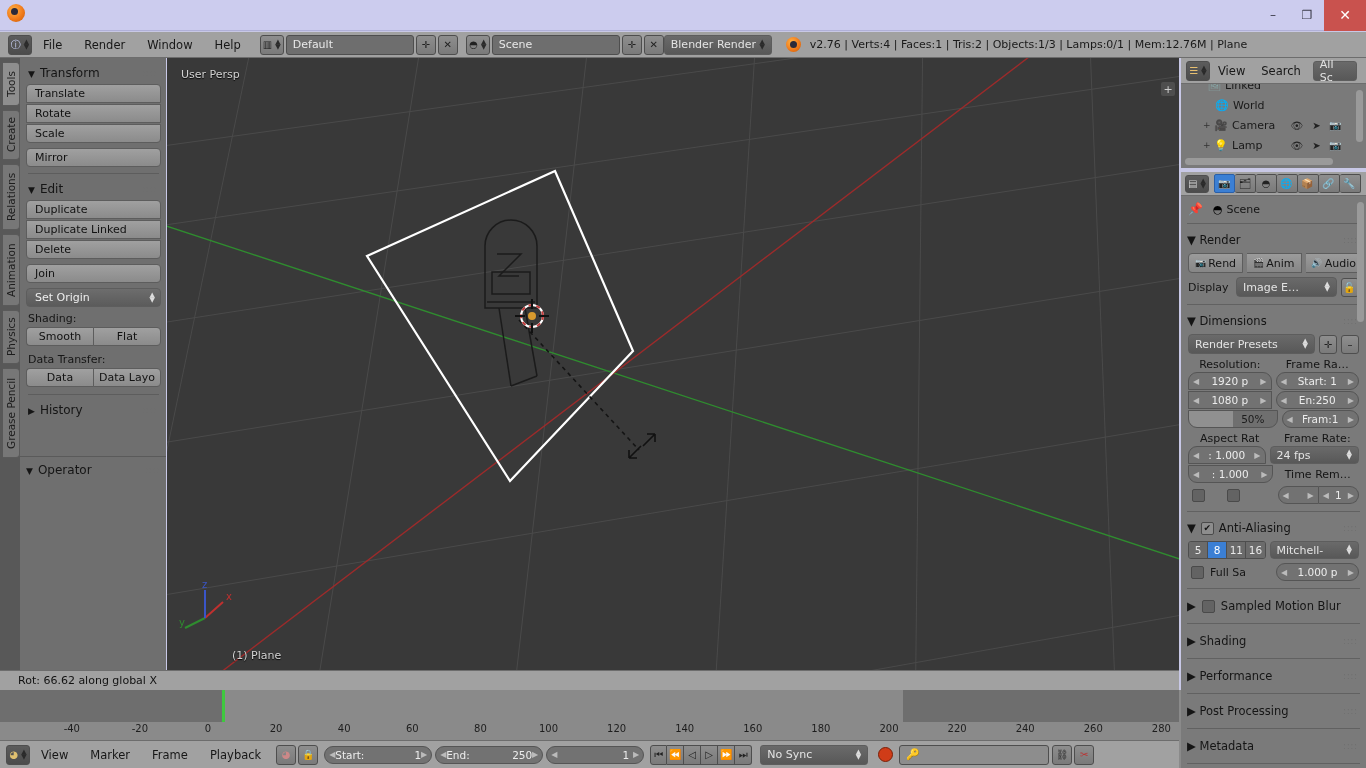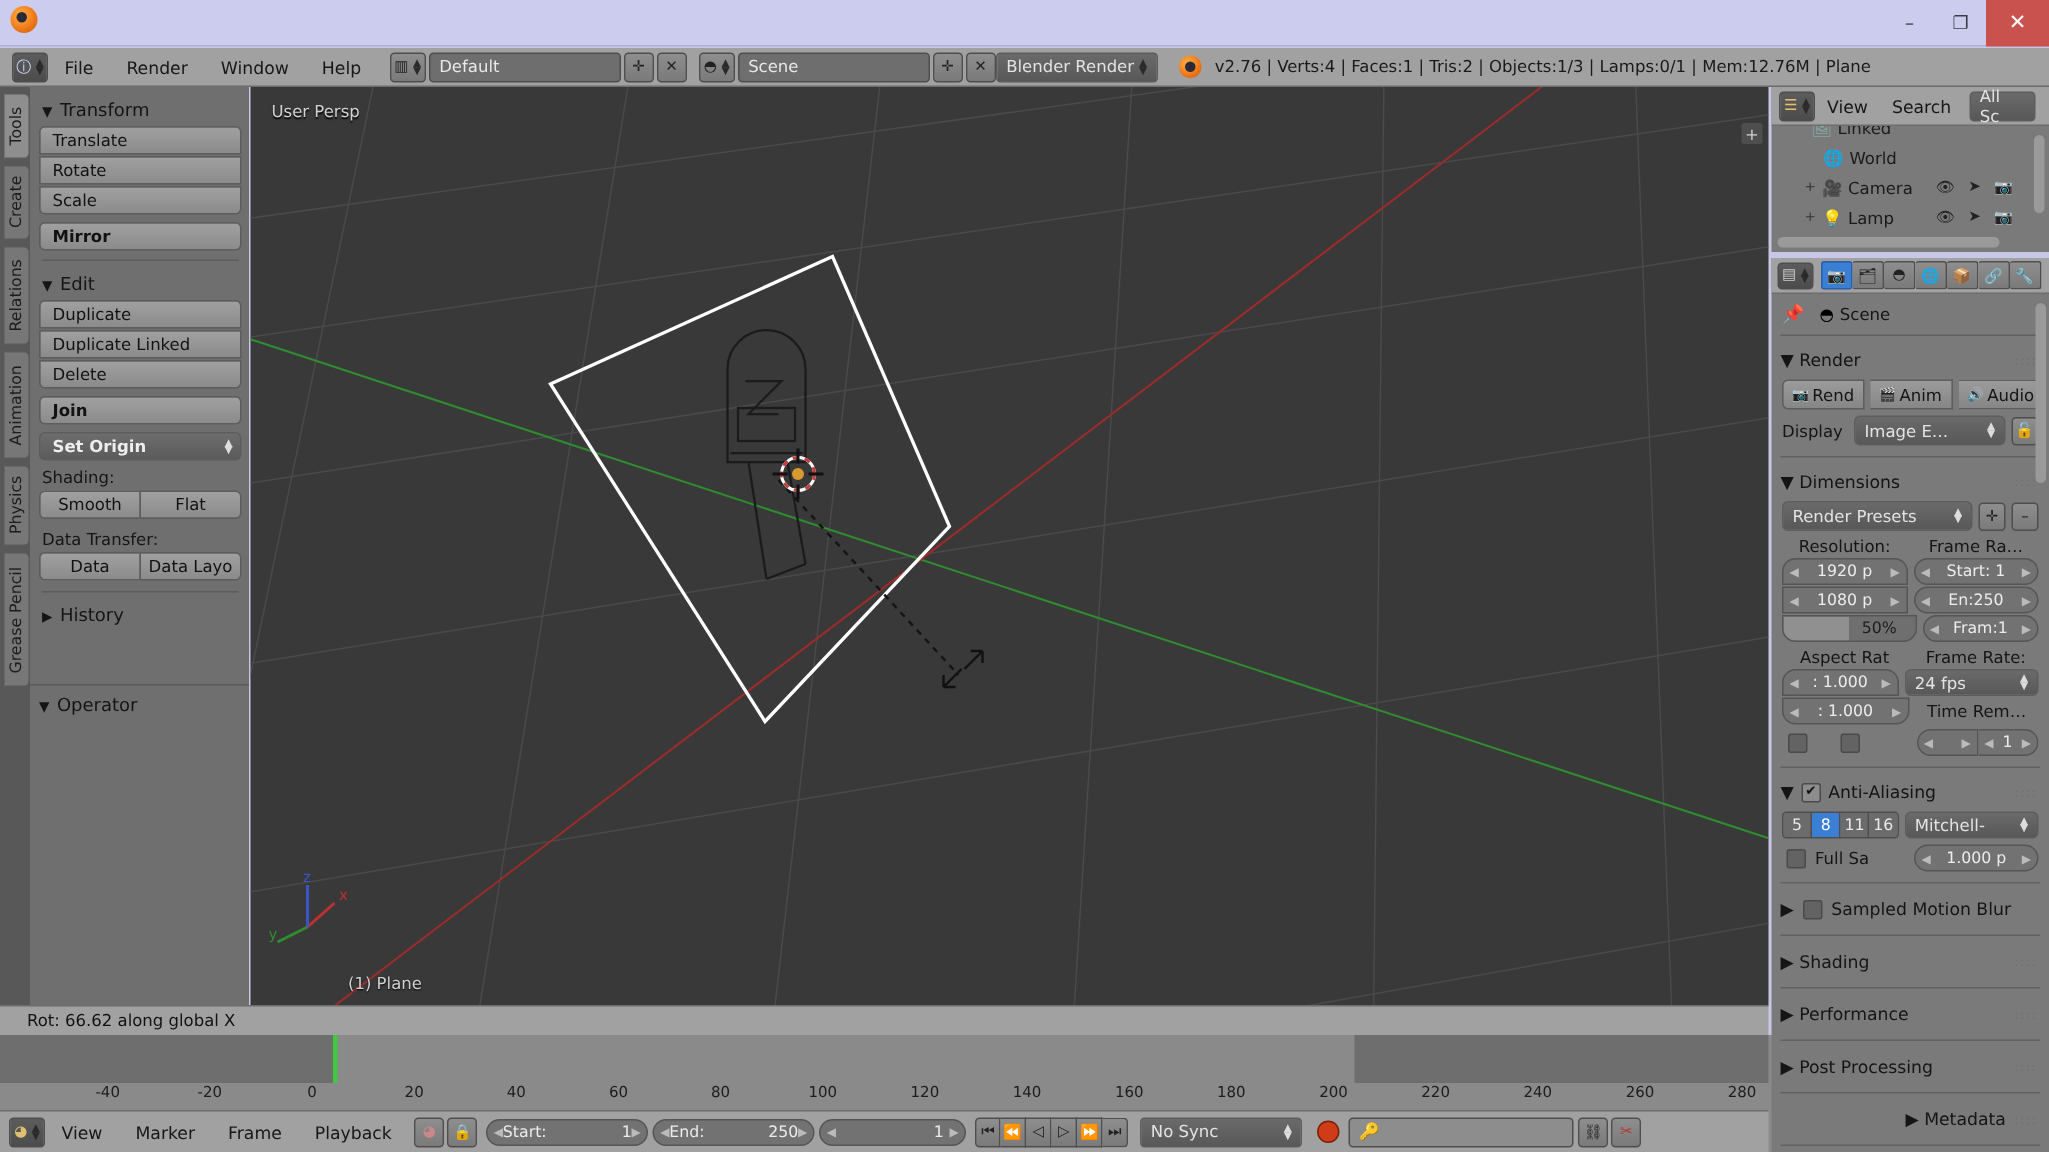--- a/index.html
+++ b/index.html
@@ -94,21 +94,21 @@
   .panel-head .tri { margin-right:5px; font-size:9px; }
   .tool-btn {
     background:linear-gradient(#a0a0a0,#8b8b8b);
     border:1px solid #5d5d5d; color:#121212; font-size:11px;
     height:19px; display:flex; align-items:center; padding-left:8px;
     margin-bottom:1px;
   }
   .grp-top { border-radius:4px 4px 0 0; }
   .grp-mid { border-radius:0; }
   .grp-bot { border-radius:0 0 4px 4px; margin-bottom:5px; }
-  .grp-all { border-radius:4px; margin-bottom:5px;font-weight:bold; }
+  .grp-all { border-radius:4px; margin-bottom:5px; }
   .tool-btn.dark {
     background:linear-gradient(#6d6d6d,#5b5b5b); color:#eee;
     justify-content:space-between; padding-right:5px;
   }
   .subhead { color:#161616; font-size:11px; margin:3px 0 2px 2px; }
   .split2 { display:flex; margin-bottom:6px; }
   .split2 .tool-btn { flex:1; justify-content:center; padding-left:0; }
   .split2 .tool-btn:first-child { border-radius:4px 0 0 4px; border-right:none; }
   .split2 .tool-btn:last-child { border-radius:0 4px 4px 0; }
   .sep { height:1px; background:#5d5d5d; margin:6px 2px; }
@@ -742,21 +742,21 @@
     <div class="collapse-row" style="justify-content:space-between;">
       <span><span class="tri">▶ </span><span>Performance</span></span>
       <span class="grip">::::</span>
     </div>
     <div class="prop-sep"></div>
     <div class="collapse-row" style="justify-content:space-between;">
       <span><span class="tri">▶ </span><span>Post Processing</span></span>
       <span class="grip">::::</span>
     </div>
     <div class="prop-sep"></div>
-    <div class="collapse-row" style="justify-content:flex-end;margin-left:32px;">
+    <div class="collapse-row" style="justify-content:space-between;">
       <span><span class="tri">▶ </span><span>Metadata</span></span>
       <span class="grip">::::</span>
     </div>
     <div class="prop-sep"></div>
 
     <div class="scroll-v" style="right:2px;top:30px;height:120px;"></div>
   </div>
 
 </div>
 

